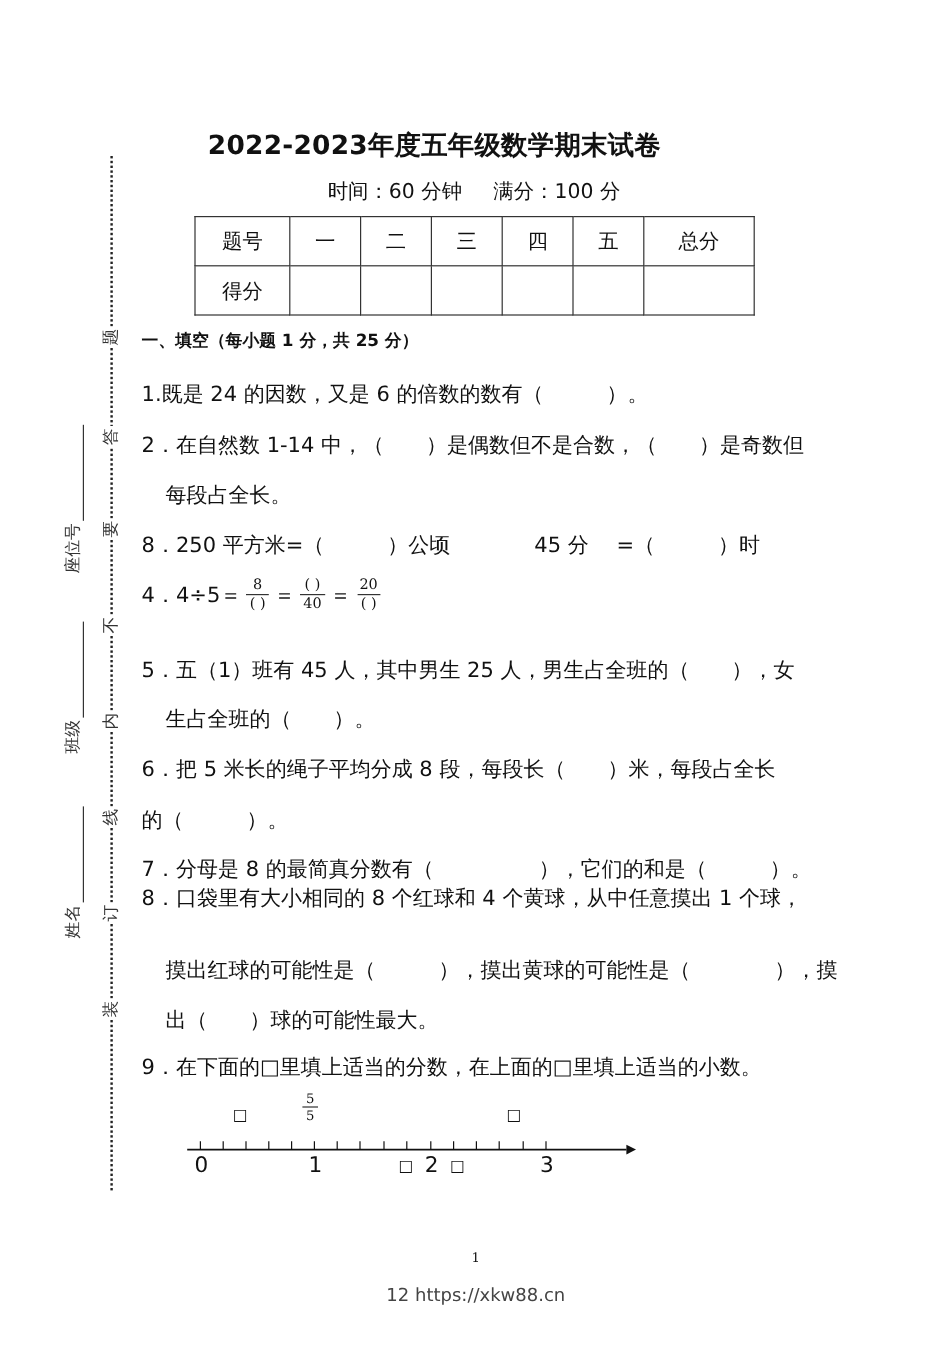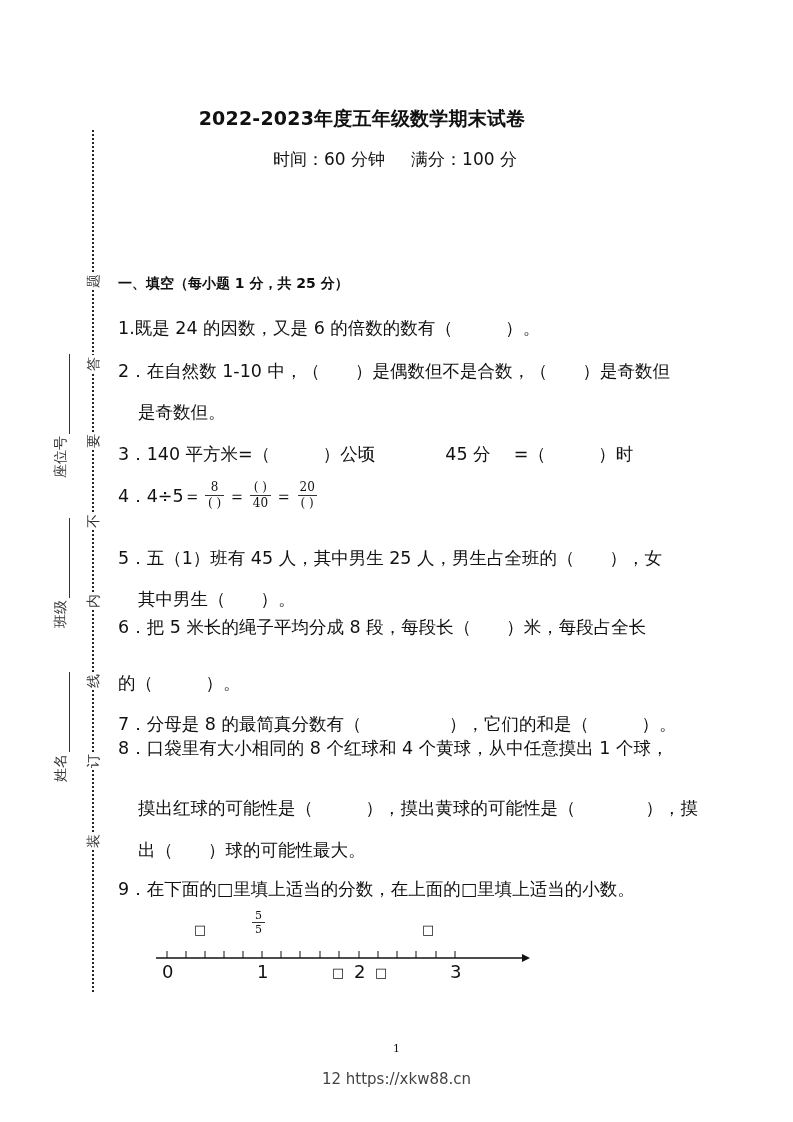--- a/index.html
+++ b/index.html
@@ -9,21 +9,21 @@
   .binding-line { position: absolute; left: 92px; top: 130px; height: 862px; width: 0;
                   border-left: 2px dotted #222; }
   .binding-char { position: absolute; left: 84px; width: 18px; height: 18px; background: #fff;
                   font-family: "DejaVu Serif", serif; font-size: 14px; line-height: 18px;
                   text-align: center; transform: rotate(-90deg); color: #333; }
   .side-field { position: absolute; left: 30px; transform-origin: left top; transform: rotate(-90deg);
                 font-family: "DejaVu Serif", serif; font-size: 14px; color: #333; white-space: nowrap;
                 display: flex; align-items: flex-end; }
   .side-field .underline { display: inline-block; width: 80px; border-bottom: 1px solid #333; margin-left: 2px; height: 14px; }
   .title { position: absolute; left: 0; width: 724px; top: 106px; text-align: center;
-           font-size: 19px; font-weight: bold; letter-spacing: 0.2px; }
+           font-size: 22px; font-weight: bold; letter-spacing: 0.2px; }
   .subtitle { position: absolute; left: 0; width: 790px; top: 148px; text-align: center; font-size: 17px; }
   .subtitle span + span { margin-left: 26px; }
   table.score { position: absolute; left: 162px; top: 180px; border-collapse: collapse; }
   table.score td { border: 1px solid #333; height: 40px; text-align: center; font-size: 17px; padding: 0; }
   .section-head { position: absolute; left: 118px; top: 275px; font-size: 14px; font-weight: bold; }
   .q { position: absolute; left: 118px; font-size: 17.5px; white-space: nowrap; text-align: center; }
   .q.indent { left: 138px; }
   .frac { display: inline-flex; flex-direction: column; align-items: center; vertical-align: middle;
           font-family: "DejaVu Serif", serif; font-size: 12px; margin: 0 4px; line-height: 15px; }
   .frac .num { padding: 0 3px; }
@@ -60,54 +60,72 @@
     <span class="underline"></span>
 </div>
 
 <div class="title">2022-2023年度五年级数学期末试卷</div>
 <div class="subtitle">
   <span>时间：60 分钟</span><span>满分：100 分</span>
 </div>
 
 <table class="score">
   <tbody>
+      <tr>
+    <td style="width:78px">题号</td>
+    <td style="width:58px">一</td>
+    <td style="width:58px">二</td>
+    <td style="width:58px">三</td>
+    <td style="width:58px">四</td>
+    <td style="width:58px">五</td>
+    <td style="width:91px">总分</td>
+  </tr>
+  <tr>
+    <td>得分</td>
+    <td></td>
+    <td></td>
+    <td></td>
+    <td></td>
+    <td></td>
+    <td></td>
+  </tr>
 </tbody>
   </table>
 
 <div class="section-head">一、填空（每小题 1 分，共 25 分）</div>
 
 <div class="q" style="top:316px">1.既是 24 的因数，又是 6 的倍数的数有（　　　）。</div>
 
-<div class="q" style="top:359px">2．在自然数 1-10 中，（　　）是偶数但不是合数，（　　）是奇数但</div>
-<div class="q indent" style="top:400px">是奇数但。</div>
+<div class="q" style="top:359px">2．在自然数 1-14 中，（　　）是偶数但不是合数，（　　）是奇数但</div>
+<div class="q indent" style="top:400px">每段占全长。</div>
 
-<div class="q" style="top:442px">3．140 平方米=（　　　）公顷　　　　45 分　 =（　　　）时</div>
+<div class="q" style="top:442px">8．250 平方米=（　　　）公顷　　　　45 分　 =（　　　）时</div>
 
 <div class="q" style="top:480px; display:flex; align-items:center;">
   <span>4．4÷5＝</span>
   <span class="frac">
       <span class="num">8</span>
       <span class="den">( )</span>
     </span>
   <span>＝</span>
   <span class="frac">
       <span class="num">( )</span>
       <span class="den">40</span>
     </span>
   <span>＝</span>
   <span class="frac">
       <span class="num">20</span>
       <span class="den">( )</span>
     </span>
 </div>
 
 <div class="q" style="top:546px">5．五（1）班有 45 人，其中男生 25 人，男生占全班的（　　），女</div>
-<div class="q indent" style="top:587px">其中男生（　　）。</div>
+<div class="q indent" style="top:587px">生占全班的（　　）。</div>
 
-<div class="q" style="top:615px">6．把 5 米长的绳子平均分成 8 段，每段长（　　）米，每段占全长</div>
+<div class="q" style="top:629px">6．把 5 米长的绳子平均分成 8 段，每段长（　　）米，每段占全长</div>
 <div class="q" style="top:671px">的（　　　）。</div>
 
 <div class="q" style="top:712px">7．分母是 8 的最简真分数有（　　　　　），它们的和是（　　　）。</div>
 
 <div class="q" style="top:736px">8．口袋里有大小相同的 8 个红球和 4 个黄球，从中任意摸出 1 个球，</div>
 <div class="q indent" style="top:796px">摸出红球的可能性是（　　　），摸出黄球的可能性是（　　　　），摸</div>
 <div class="q indent" style="top:838px">出（　　）球的可能性最大。</div>
 
 <div class="q" style="top:877px">9．在下面的□里填上适当的分数，在上面的□里填上适当的小数。</div>
 

